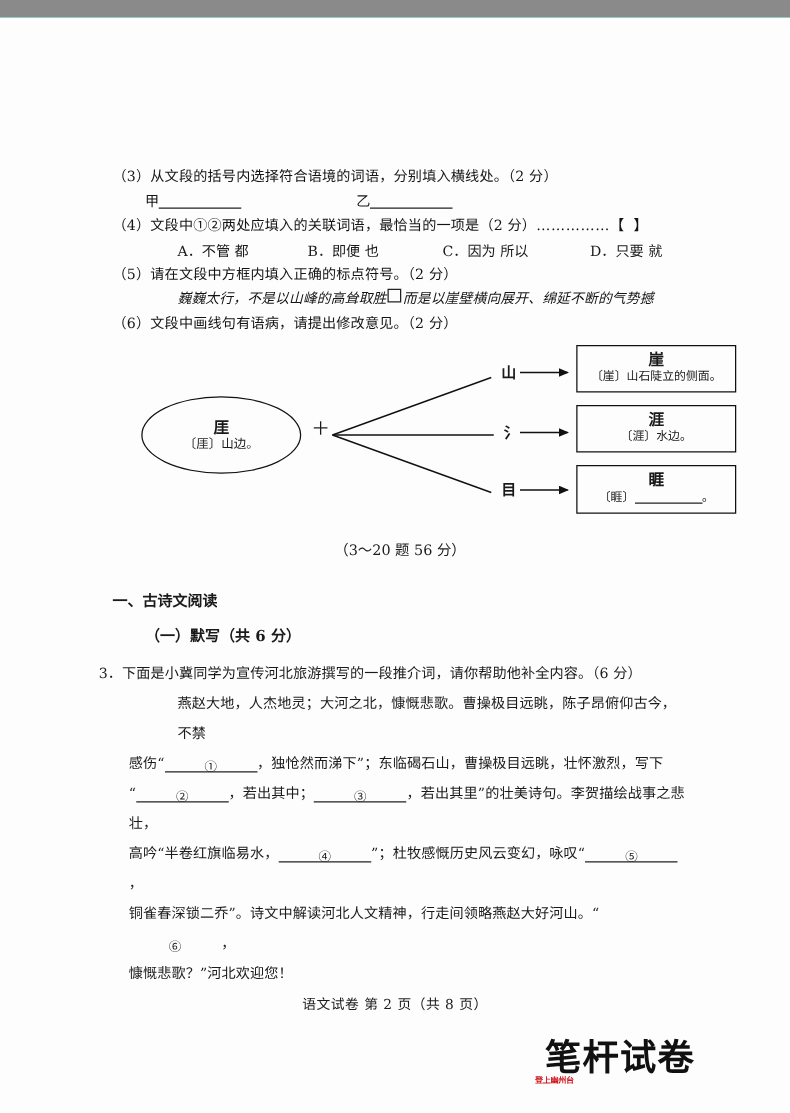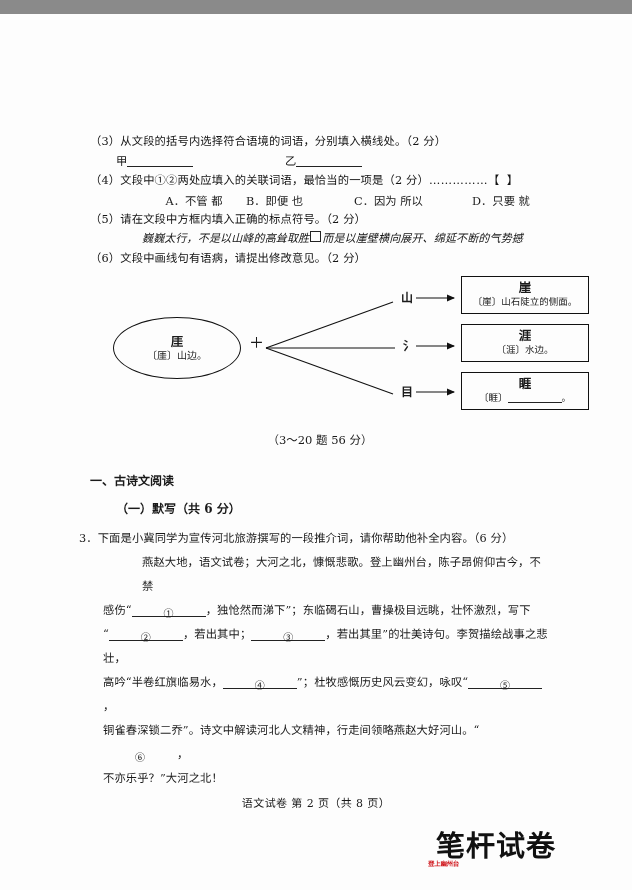--- a/index.html
+++ b/index.html
@@ -85,21 +85,21 @@
   }
   .dots { letter-spacing: 0.5px; }
 
   .opts {
     display: flex;
     font-size: 11.3px;
     padding-left: 52px;
     margin-top: 1px;
   }
   .opts span { white-space: nowrap; }
-  .op1 { width: 104px; text-align: center; }
+  .op1 { width: 104px; }
   .op2 { width: 108px; }
   .op3 { width: 118px; }
 
   .cursive {
     font-family: "DejaVu Serif", "Liberation Serif", serif;
     font-size: 11px;
     font-style: italic;
   }
 
   
@@ -335,39 +335,39 @@
       </div>
     </div>
 
     <div class="part-sub">（3～20 题  56 分）</div>
 
     <div class="sec-head">一、古诗文阅读</div>
     <div class="sub-head">（一）默写（共 6 分）</div>
 
     <div class="para" style="margin-top:11px;margin-left:-11px">3．下面是小冀同学为宣传河北旅游撰写的一段推介词，请你帮助他补全内容。（6 分）</div>
 
-    <div class="para para-first">燕赵大地，语文试卷；大河之北，慷慨悲歌。登上幽州台，陈子昂俯仰古今，不禁</div>
+    <div class="para para-first">燕赵大地，人杰地灵；大河之北，慷慨悲歌。曹操极目远眺，陈子昂俯仰古今，不禁</div>
 
     <div class="para indent-3">
       <span>感伤“</span><span class="blank-circ">①</span><span>，独怆然而涕下”；东临碣石山，曹操极目远眺，壮怀激烈，写下</span>
     </div>
 
     <div class="para indent-3">
       <span>“</span><span class="blank-circ">②</span><span>，若出其中；</span><span class="blank-circ">③</span><span>，若出其里”的壮美诗句。李贺描绘战事之悲壮，</span>
     </div>
 
     <div class="para indent-3">
       <span>高吟“半卷红旗临易水，</span><span class="blank-circ">④</span><span>”；杜牧感慨历史风云变幻，咏叹“</span><span class="blank-circ">⑤</span><span>，</span>
     </div>
 
     <div class="para indent-3">
       <span>铜雀春深锁二乔”。诗文中解读河北人文精神，行走间领略燕赵大好河山。“</span><span class="blank-circ-nb">⑥</span><span>，</span>
     </div>
 
-    <div class="para indent-3">不亦乐乎？”大河之北！</div>
+    <div class="para indent-3">慷慨悲歌？”河北欢迎您！</div>
   </div>
 
   <div class="footer">语文试卷  第 2 页（共 8 页）</div>
 
   <div class="watermark">
     <div class="wm-cn">笔杆试卷</div>
     <div class="wm-free">登上幽州台</div>
   </div>
 </div>
 

